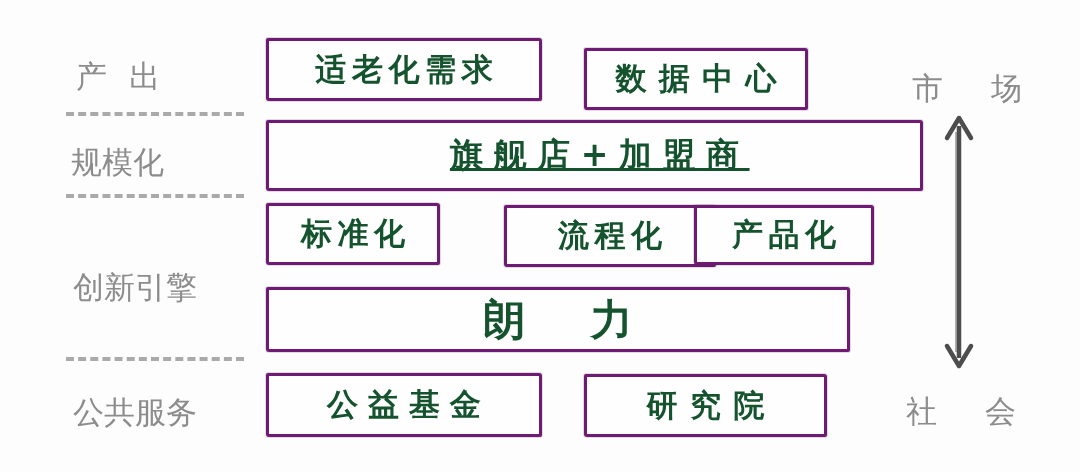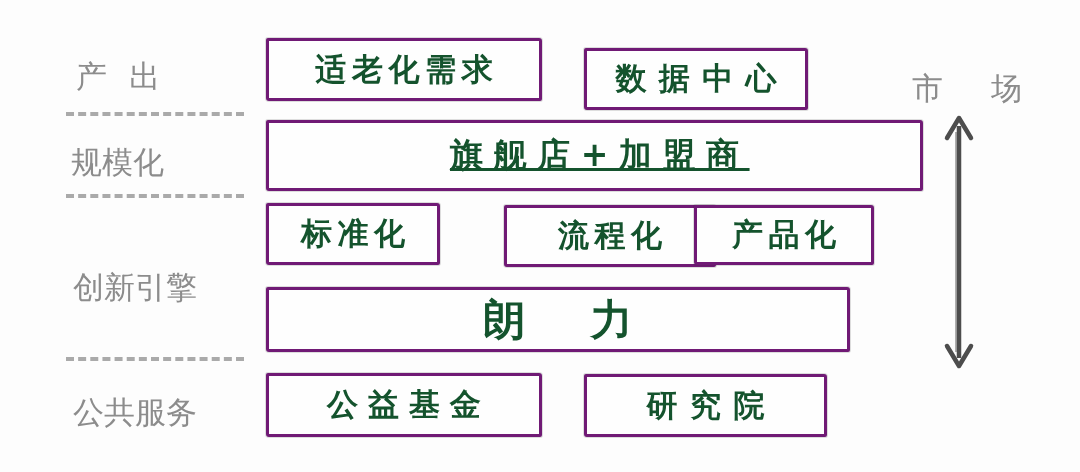--- a/index.html
+++ b/index.html
@@ -113,14 +113,15 @@
 
   <div class="arrow-wrap">
     <svg width="46" height="256" viewBox="0 0 46 256" xmlns="http://www.w3.org/2000/svg">
       <line x1="23" y1="12" x2="23" y2="244" stroke="#4d4d4d" stroke-width="4.5"></line>
       <line x1="20" y1="18" x2="20" y2="238" stroke="#5d5d5d" stroke-width="1.6" opacity="0.6"></line>
       <path d="M11 24 L23 4 L35 24" fill="none" stroke="#4d4d4d" stroke-width="4.5" stroke-linecap="round" stroke-linejoin="round"></path>
       <path d="M11 232 L23 252 L35 232" fill="none" stroke="#4d4d4d" stroke-width="4.5" stroke-linecap="round" stroke-linejoin="round"></path>
     </svg>
   </div>
 
+  <div class="axis-label gap-right" style="left:906px; top:391px;">社会</div>
 
 </div>
 
 </body></html>

